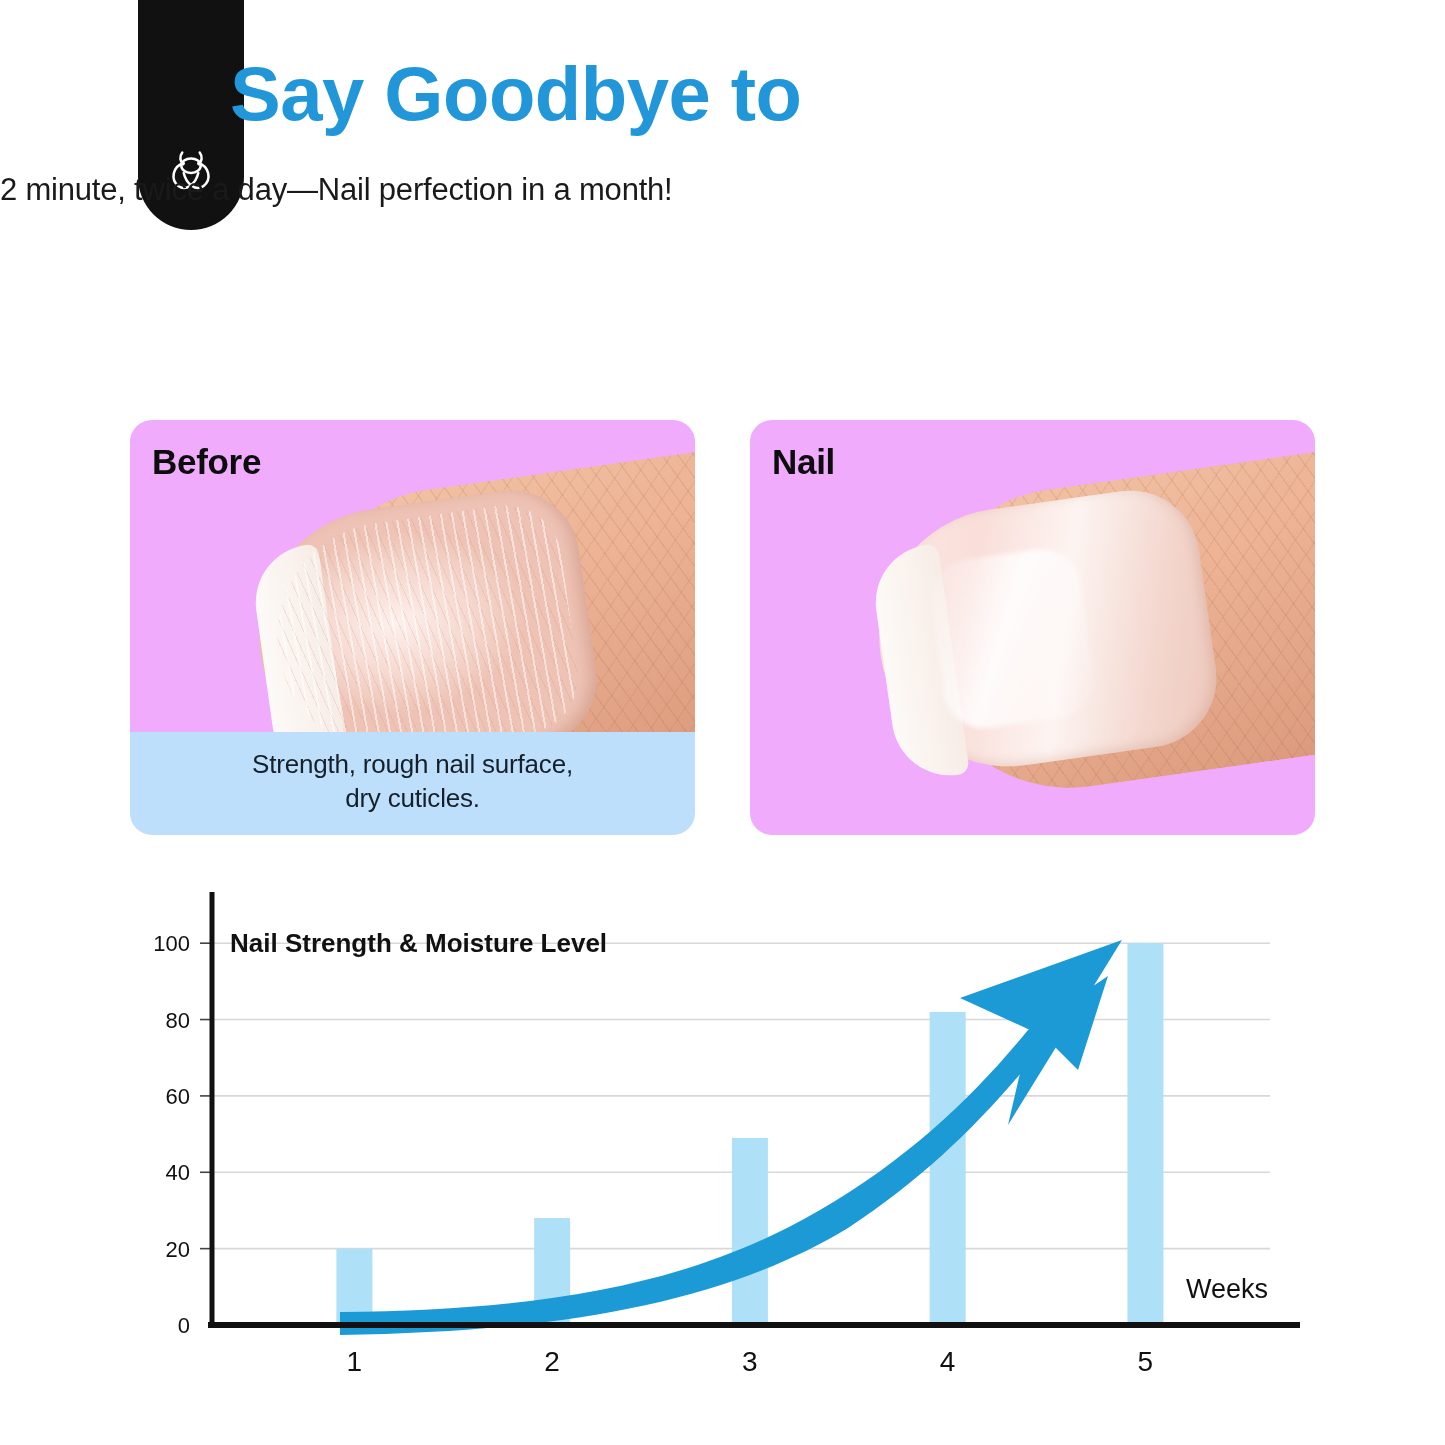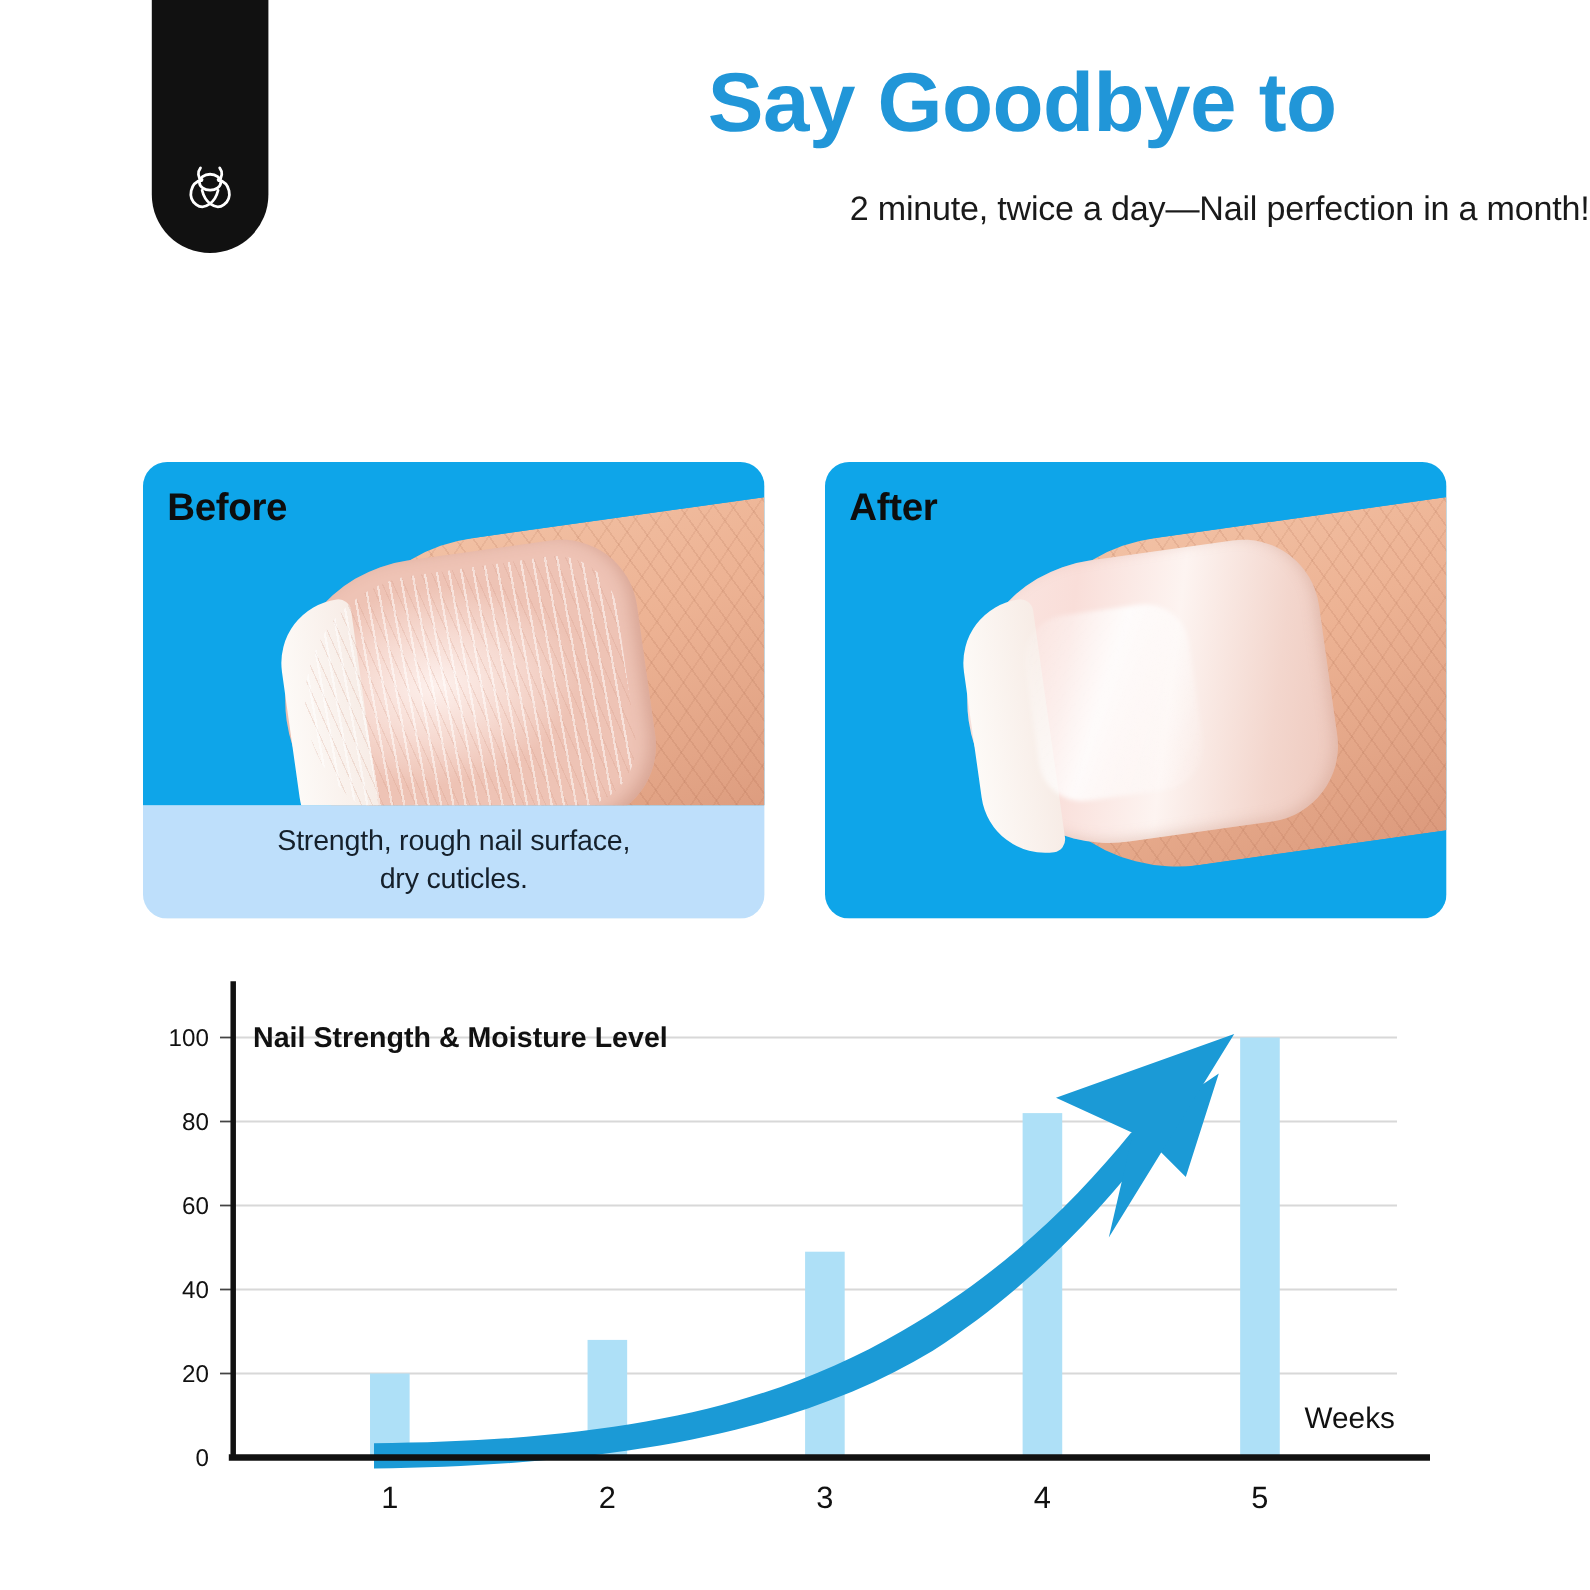--- a/index.html
+++ b/index.html
@@ -32,21 +32,21 @@
     box-sizing: border-box;
   }
   .logo-mark { width: 62px; height: 62px; display: block; }
 
   
   .header {
     position: absolute;
     left: 0;
     top: 52px;
     width: 1445px;
-    text-align: right;
+    text-align: left;
   }
   .headline {
     font-size: 76px;
     font-weight: 700;
     line-height: 1.1;
     letter-spacing: -0.5px;
     color: #2196D8;
     margin: 0;
     padding: 0 230px;
   }
@@ -74,21 +74,21 @@
     border-radius: 22px;
     overflow: hidden;
     position: relative;
     background: #EAF6FC;
     display: flex;
     flex-direction: column;
   }
   .card-photo {
     flex: 1 1 auto;
     position: relative;
-    background: #0ea5e9;
+    background: #f0abfc;
     overflow: hidden;
   }
   .card-label {
     position: absolute;
     left: 22px;
     top: 22px;
     font-size: 35px;
     font-weight: 700;
     color: #0d0d0d;
     z-index: 5;
@@ -235,21 +235,21 @@
     <div class="card-caption">
       <span>
         <span>Strength, rough nail surface,</span><br>
         <span>dry cuticles.</span>
       </span>
     </div>
   </div>
 
   <div class="card card-after">
     <div class="card-photo">
-      <span class="card-label">After</span>
+      <span class="card-label">Nail</span>
       <div class="finger">
         <div class="skin"></div>
         <div class="nail">
           <div class="nail-tip"></div>
         </div>
 
       </div>
     </div>
   </div>
 

